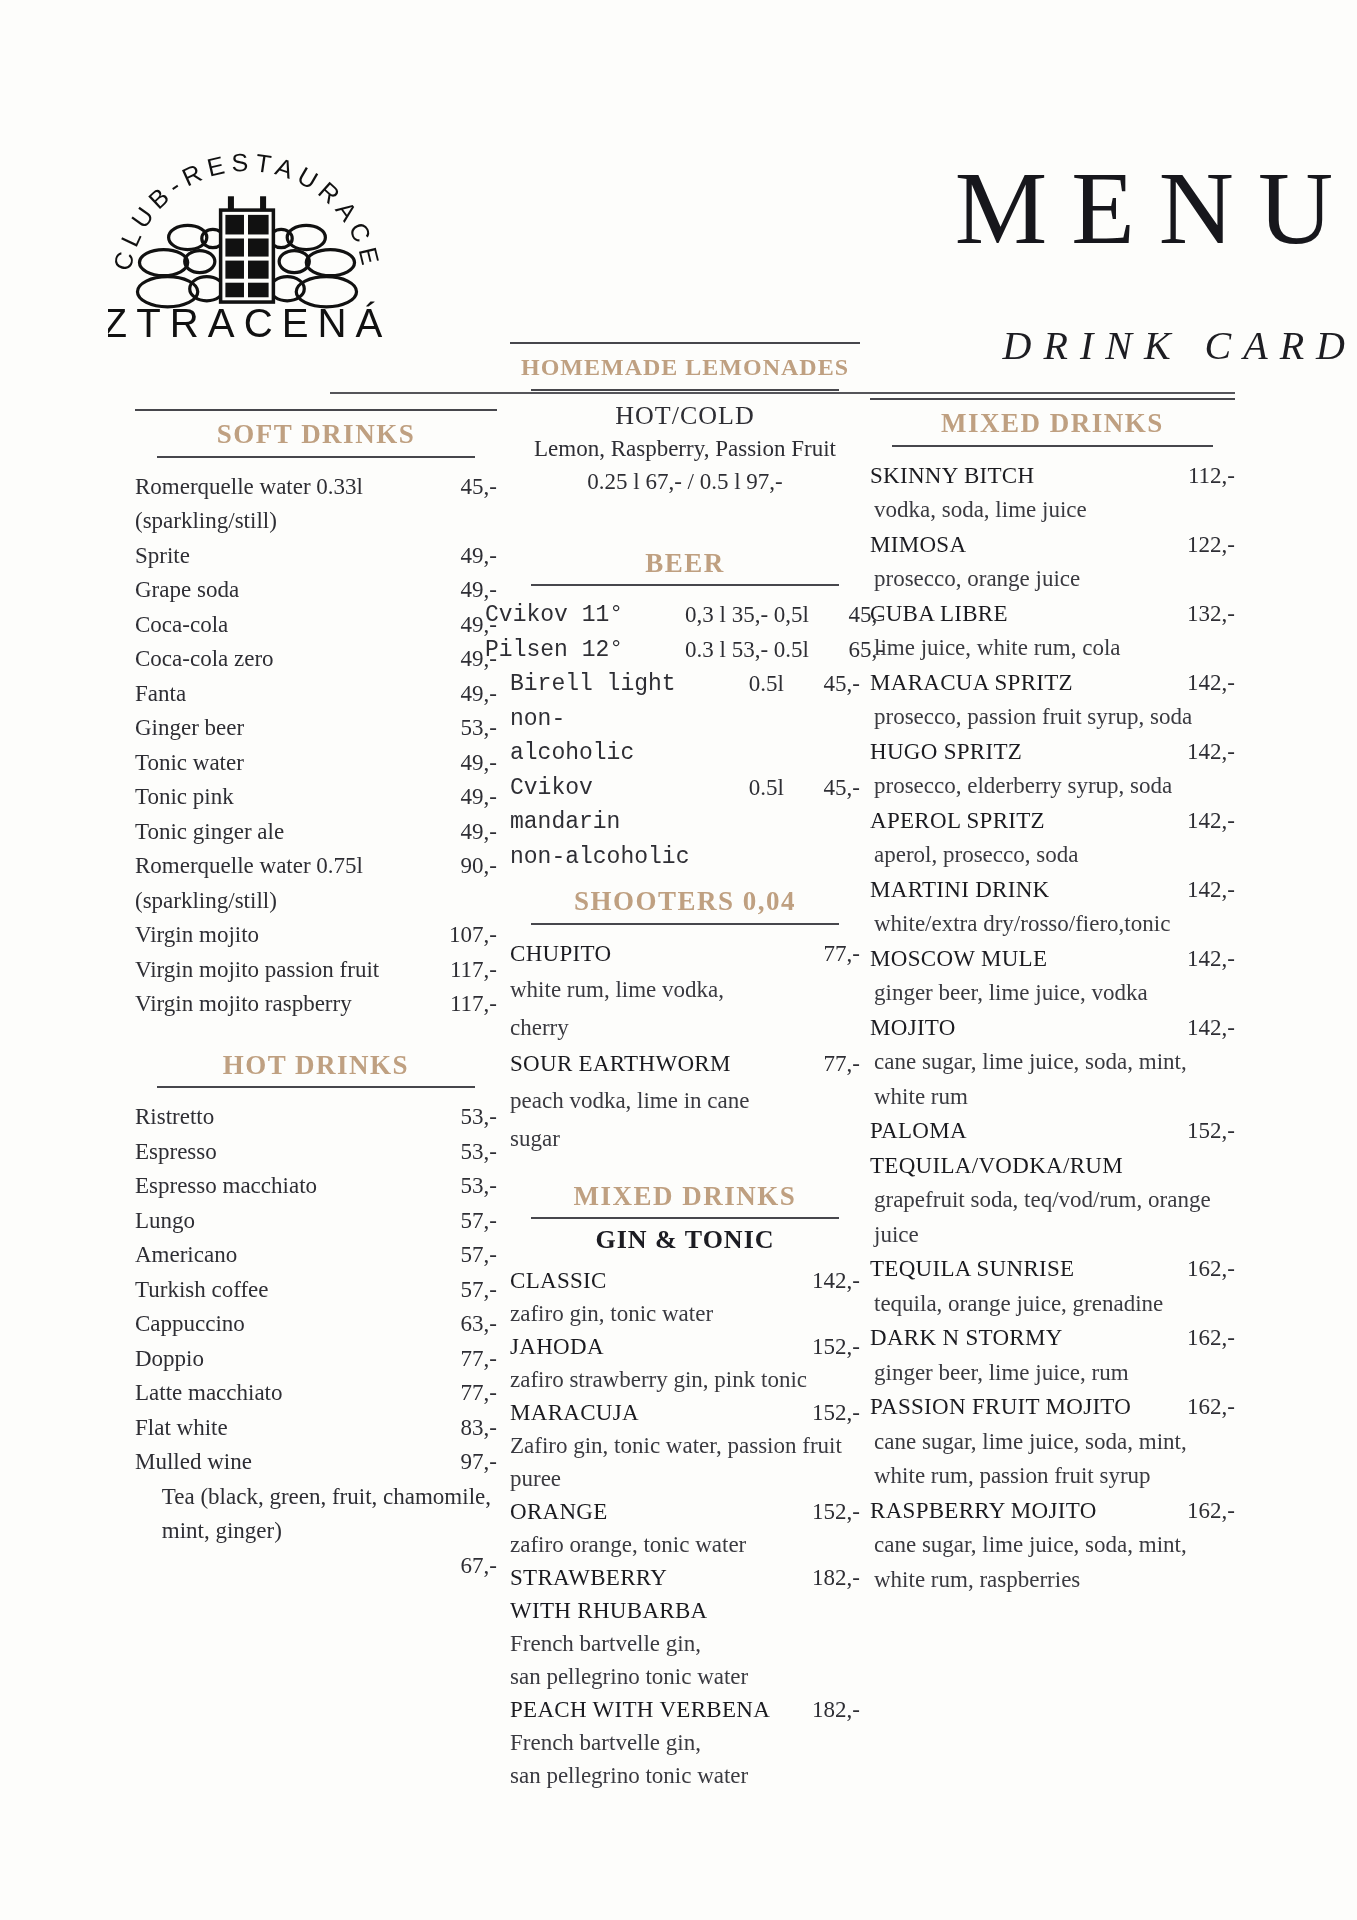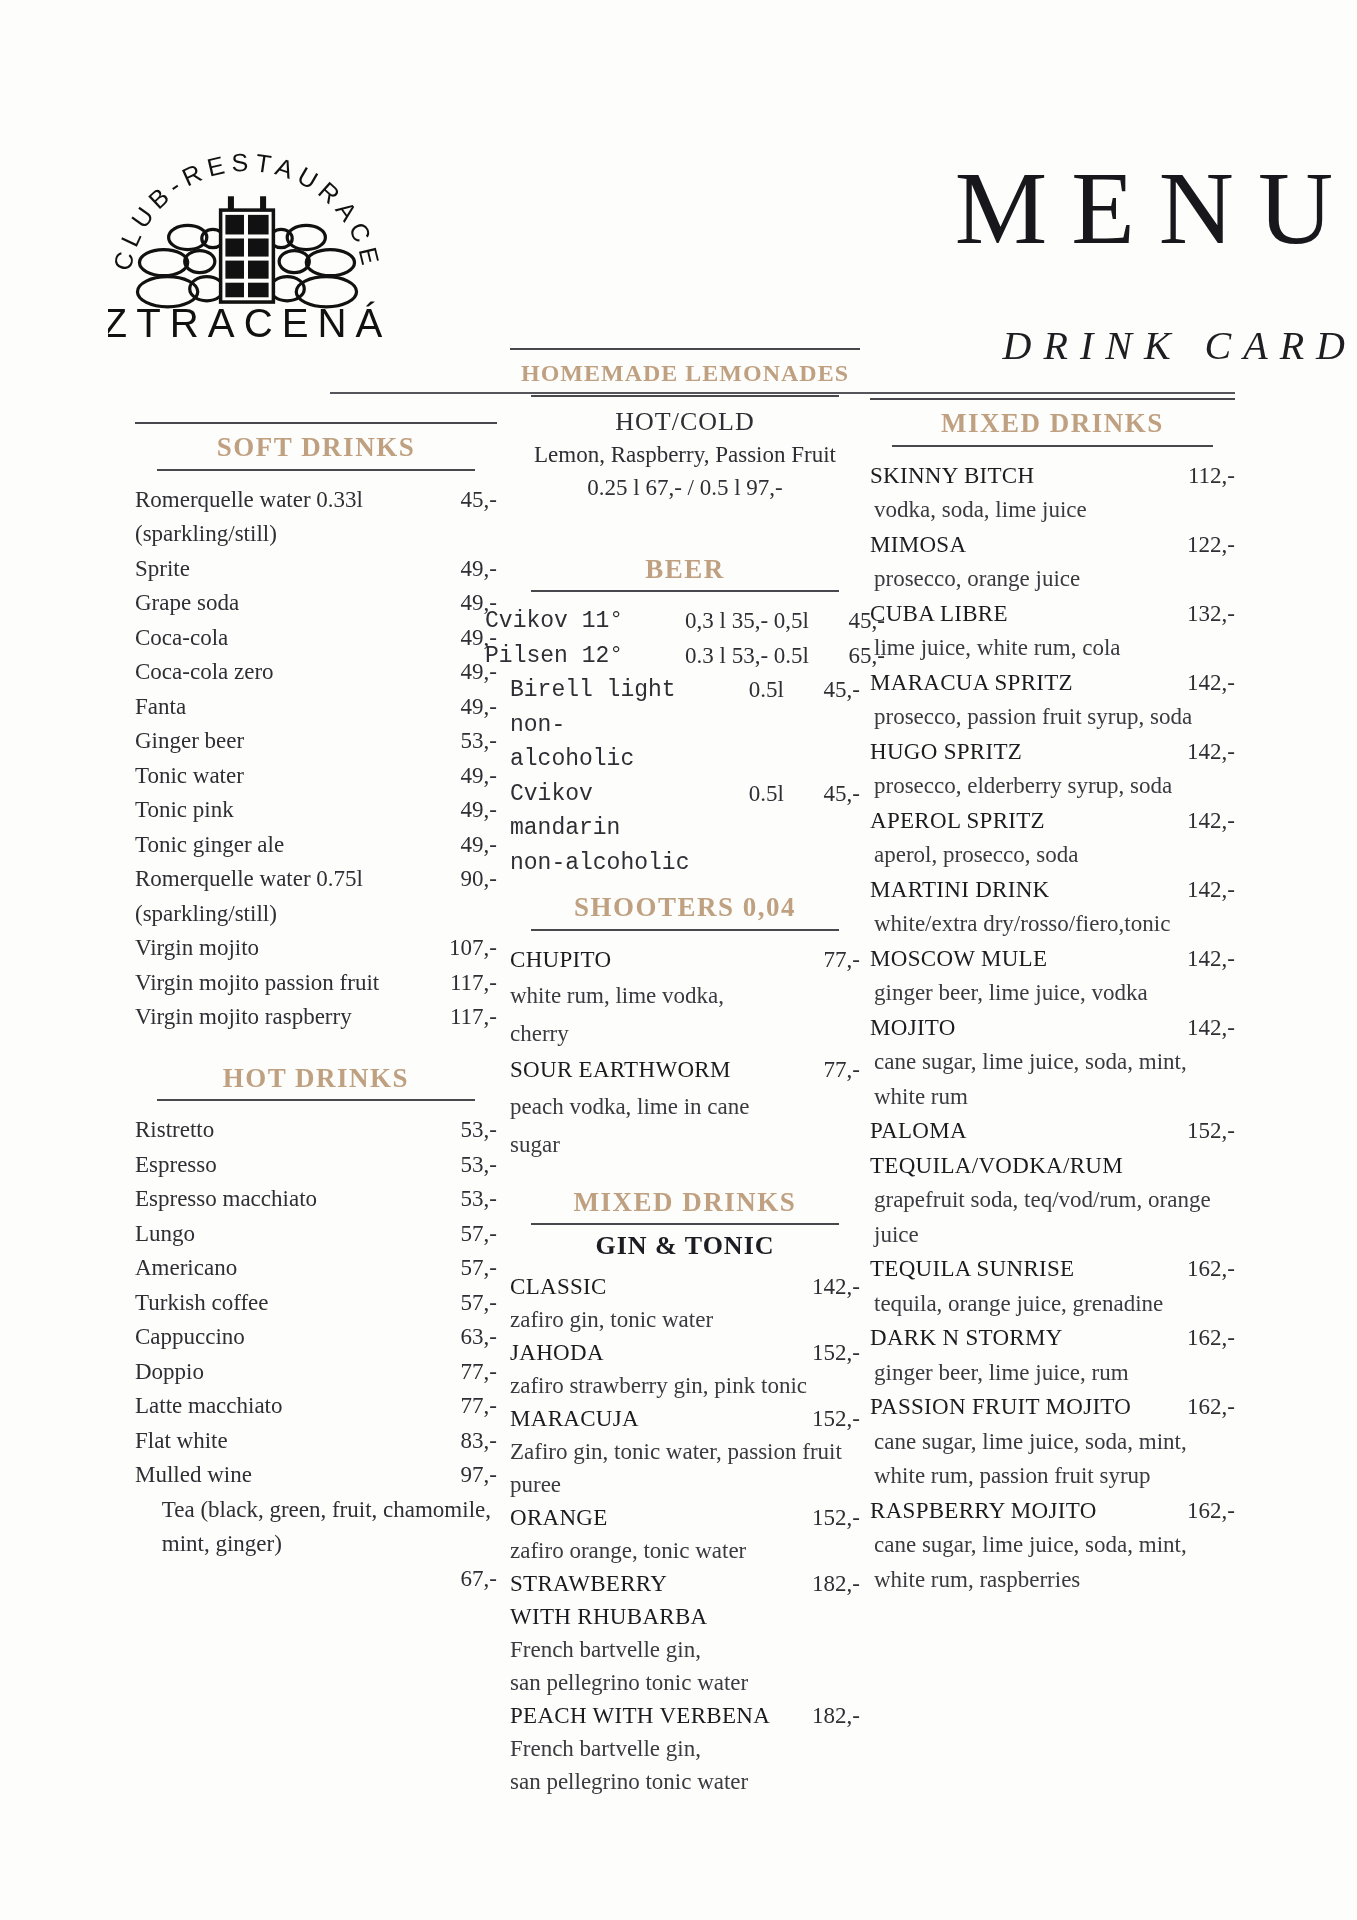--- a/index.html
+++ b/index.html
@@ -9,22 +9,22 @@
   
   .logo{position:absolute;left:108px;top:138px;}
   .title{position:absolute;top:148px;left:0;width:100%;text-align:right;margin:0;
          font-size:104px;font-weight:400;letter-spacing:24px;color:#17171c;}
   .subtitle{position:absolute;top:322px;left:0;width:100%;text-align:right;
             font-style:italic;font-size:40px;letter-spacing:12px;color:#1d1d22;}
   .subtitle-rule{position:absolute;top:392px;left:330px;width:905px;height:2px;background:#55555a;}
 
   
   .col{position:absolute;font-size:23px;line-height:34.5px;}
-  .col-left{left:135px;top:422px;width:362px;}
-  .col-mid{left:510px;top:342px;width:350px;margin-top:6px;}
+  .col-left{left:135px;top:409px;width:362px;}
+  .col-mid{left:510px;top:342px;width:350px;}
   .col-right{left:870px;top:398px;width:365px;}
 
   .rule{height:2px;background:#47474c;}
   .topline{margin-bottom:4px;}
   .underline{width:88%;margin:0 auto 12px;}
 
   .section-title{font-size:27px;font-weight:700;letter-spacing:1.5px;text-align:center;
                  color:var(--accent,#bfa081);margin:6px 0 4px;}
   .sub-title{font-size:26px;font-weight:700;letter-spacing:1px;text-align:center;
              color:#1c1c22;margin:4px 0 8px;}

